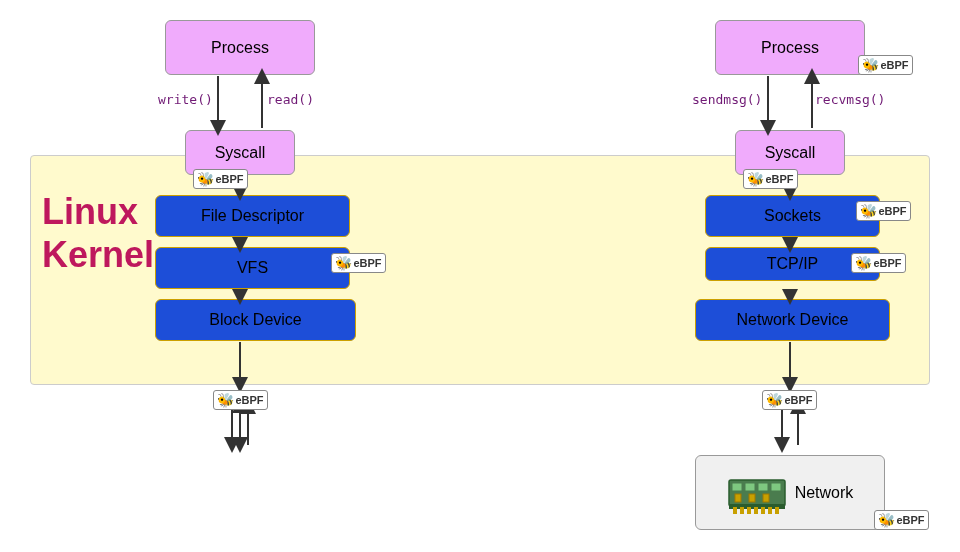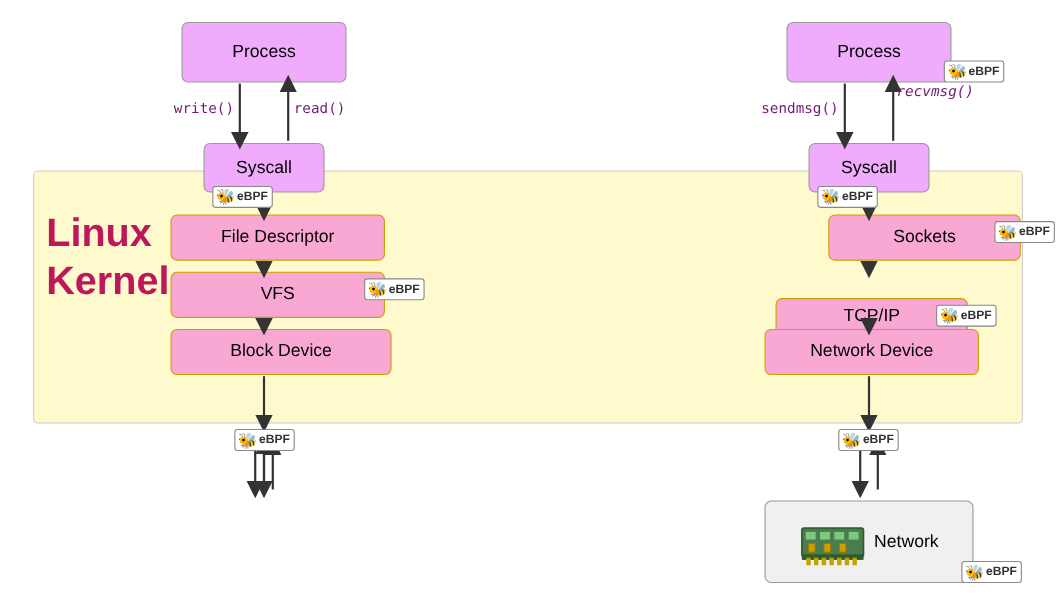--- a/index.html
+++ b/index.html
@@ -54,21 +54,21 @@
       font-weight: 500;
       text-align: center;
     }
 
     .box-white {
       background: #f0abfc;
       border: 1.5px solid #999;
     }
 
     .box-yellow {
-      background: #f9a8d4;
+      background: #1d4ed8;
       border: 1.5px solid #cca000;
     }
 
     .box-storage {
       background: #f0f0f0;
       border: 1.5px solid #999;
     }
 
     
     .ebpf {
@@ -212,42 +212,42 @@
 
   <div class="ebpf" style="left:858px; top:55px;">
     <span class="ebpf-bee">🐝</span>
       <span>eBPF</span>
   </div>
 
   <div class="arrow-label" style="left:692px; top:92px;">
     <span>sendmsg()</span>
   </div>
 
-  <div class="arrow-label" style="left:815px; top:76px;font-style:italic;">
+  <div class="arrow-label" style="left:815px; top:92px;">
     <span>recvmsg()</span>
   </div>
 
   <div class="box box-white" style="left:735px; top:130px; width:110px; height:45px;">
     <span>Syscall</span>
   </div>
 
   <div class="ebpf" style="left:743px; top:169px;">
     <span class="ebpf-bee">🐝</span>
       <span>eBPF</span>
   </div>
 
-  <div class="box box-yellow" style="left:705px; top:195px; width:175px; height:42px;margin-left:48px;">
+  <div class="box box-yellow" style="left:705px; top:195px; width:175px; height:42px;">
     <span>Sockets</span>
     <div class="ebpf" style="left:150px; top:5px;">
       <span class="ebpf-bee">🐝</span>
         <span>eBPF</span>
     </div>
   </div>
 
-  <div class="box box-yellow" style="left:705px; top:247px; width:175px; height:34px;margin-top:24px;">
+  <div class="box box-yellow" style="left:705px; top:247px; width:175px; height:34px;">
     <span>TCP/IP</span>
     <div class="ebpf" style="left:145px; top:5px;">
       <span class="ebpf-bee">🐝</span>
         <span>eBPF</span>
     </div>
   </div>
 
   <div class="box box-yellow" style="left:695px; top:299px; width:195px; height:42px;">
     <span>Network Device</span>
   </div>

